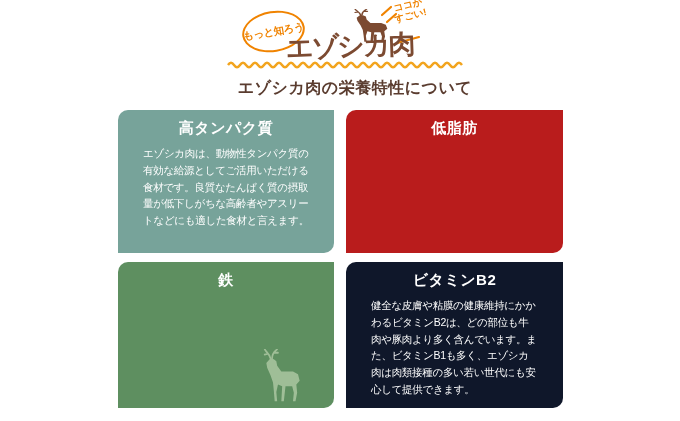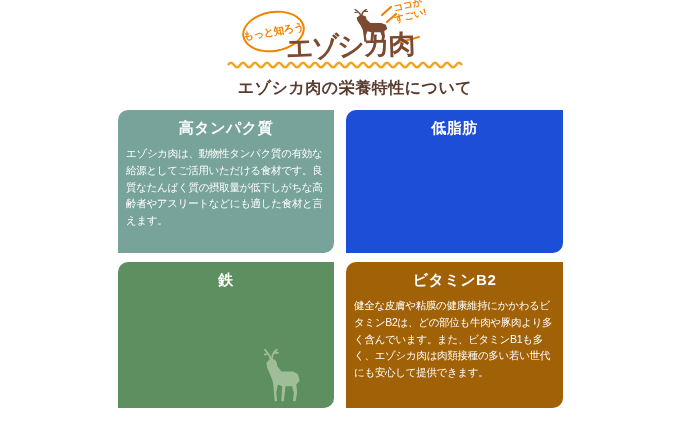--- a/index.html
+++ b/index.html
@@ -45,21 +45,21 @@
     column-gap:12px; row-gap:9px;
   }
   .card {
     position:relative; border-radius:10px 0 10px 0; color:#ffffff;
     padding-top:9px; overflow:hidden;
   }
   .card h2 {
     text-align:center; font-size:15px; font-weight:bold; letter-spacing:0.5px;
   }
   .card p {
-    margin-top:7px; padding:0 8px; font-size:10.5px; letter-spacing:-0.3px;
+    margin-top:7px; padding:0 25px; font-size:10.5px; letter-spacing:-0.3px;
     line-height:1.6; word-break:break-all; text-align:left;
   }
   .card-deer { position:absolute; right:26px; bottom:3px; width:50px; height:56px; }
 </style>
 </head>
 <body>
 
 <div class="stage">
 
   <svg class="dashes" viewBox="0 0 50 46">
@@ -88,31 +88,31 @@
 
   <div class="subtitle" style="color: rgb(90, 60, 47);">エゾシカ肉の栄養特性について</div>
 
   <div class="grid">
 
     <div class="card" style="background-color: rgb(119, 163, 154);">
       <h2>高タンパク質</h2>
       <p>エゾシカ肉は、動物性タンパク質の有効な給源としてご活用いただける食材です。良質なたんぱく質の摂取量が低下しがちな高齢者やアスリートなどにも適した食材と言えます。</p>
     </div>
 
-    <div class="card" style="background-color: #1d4ed8;">
+    <div class="card" style="background-color: #b91c1c;">
       <h2>低脂肪</h2>
     </div>
 
     <div class="card" style="background-color: rgb(94, 143, 96);">
       <h2>鉄</h2>
       <svg class="card-deer" viewBox="0 0 60 60" preserveAspectRatio="none">
         <path d="M15,10 C13,4 9,3 8,0 M17,10 C17,3 22,2 23,0 M12,5 L8,6 M20,4 L24,4" fill="none" stroke-width="2" stroke-linecap="round" stroke="#9FBE97"></path>
         <path d="M10,15 L15,10 L19,11 L22,13 L23,18 L28,24 L42,24 L48,27 L50,34 L46,38 L47,47 L45,56 L42,56 L43,47 L41,40 L33,40 L31,56 L28,56 L29,40 L24,38 L22,46 L23,56 L20,56 L19,45 L18,36 L15,28 L11,20 Z" fill="#9FBE97"></path>
       </svg>
     </div>
 
-    <div class="card" style="background-color: #a16207;">
+    <div class="card" style="background-color: #0f172a;">
       <h2>ビタミンB2</h2>
       <p>健全な皮膚や粘膜の健康維持にかかわるビタミンB2は、どの部位も牛肉や豚肉より多く含んでいます。また、ビタミンB1も多く、エゾシカ肉は肉類接種の多い若い世代にも安心して提供できます。</p>
     </div>
 
   </div>
 </div>
 
 </body></html>

